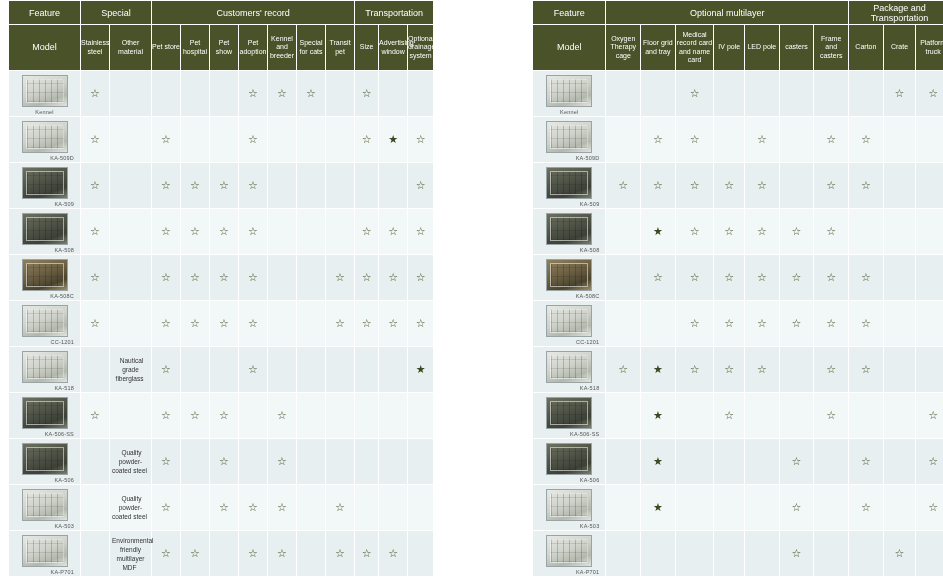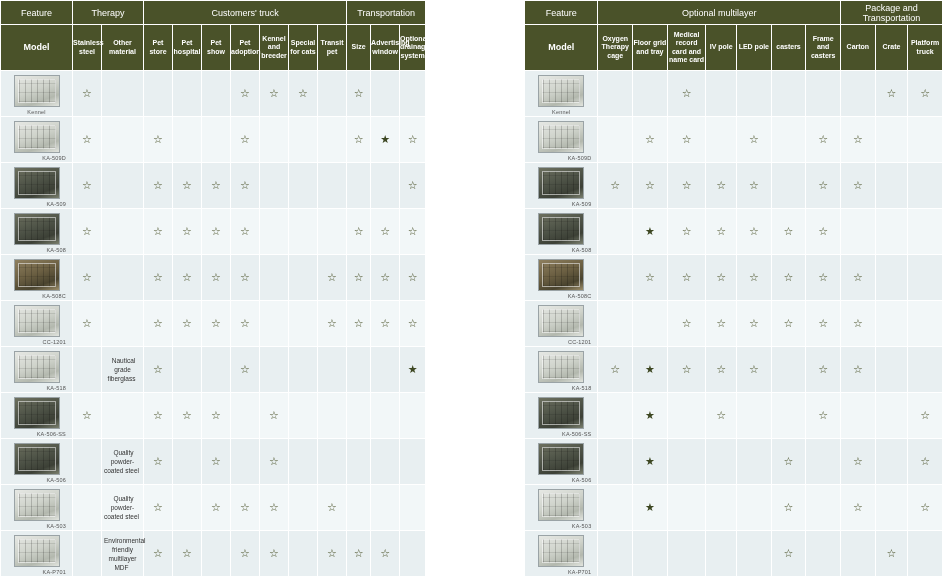--- a/index.html
+++ b/index.html
@@ -5,36 +5,36 @@
   html,body{margin:0;padding:0;}
   body{
     width:943px;height:586px;
     background:#ffffff;
     font-family:"Liberation Sans", sans-serif;
     font-size:8px;
     color:#333;
     overflow:hidden;
   }
   .page{position:relative;width:943px;height:586px;}
-  .panel{position:absolute;top:0;}
+  .panel{position:absolute;top:0;padding-left:8px;}
   .panel.left{left:0;width:425px;}
   .panel.right{left:524px;width:419px;}
 
   table{border-collapse:collapse;width:100%;table-layout:fixed;}
   td,th{border:1px solid #ffffff;padding:0;text-align:center;vertical-align:middle;}
 
   .hdr{
     background:#4a5229;
     color:#ffffff;
     font-size:8.5px;
     font-weight:normal;
     height:23px;
     line-height:10px;
   }
-  .hdr.tall{height:45px;font-size:7px;line-height:8.5px;font-weight:bold;}
+  .hdr.tall{height:45px;font-size:7px;line-height:8.5px;}
   .hdr.big{font-size:9px;}
 
   .cell{
     background:#e8eff1;
     height:45px;
   }
   .cell.alt{background:#f2f7f8;}
 
   .star{color:#4a5229;font-size:11px;line-height:1;}
   .star.filled{color:#3d4722;}
@@ -94,22 +94,22 @@
           <col style="width:29px">
         <col style="width:29px">
           <col style="width:29px">
           <col style="width:24px">
           <col style="width:29px">
           <col style="width:26px">
       </colgroup>
       <thead>
         <tr>
           <th class="hdr big">Feature</th>
-          <th class="hdr big" colspan="2">Therapy</th>
-          <th class="hdr big" colspan="7">Customers' truck</th>
+          <th class="hdr big" colspan="2">Special</th>
+          <th class="hdr big" colspan="7">Customers' record</th>
           <th class="hdr big" colspan="3">Transportation</th>
         </tr>
         <tr>
           <th class="hdr tall big">Model</th>
           <th class="hdr tall">Stainless steel</th>
           <th class="hdr tall">Other material</th>
           <th class="hdr tall">Pet store</th>
           <th class="hdr tall">Pet hospital</th>
           <th class="hdr tall">Pet show</th>
           <th class="hdr tall">Pet adoption</th>

